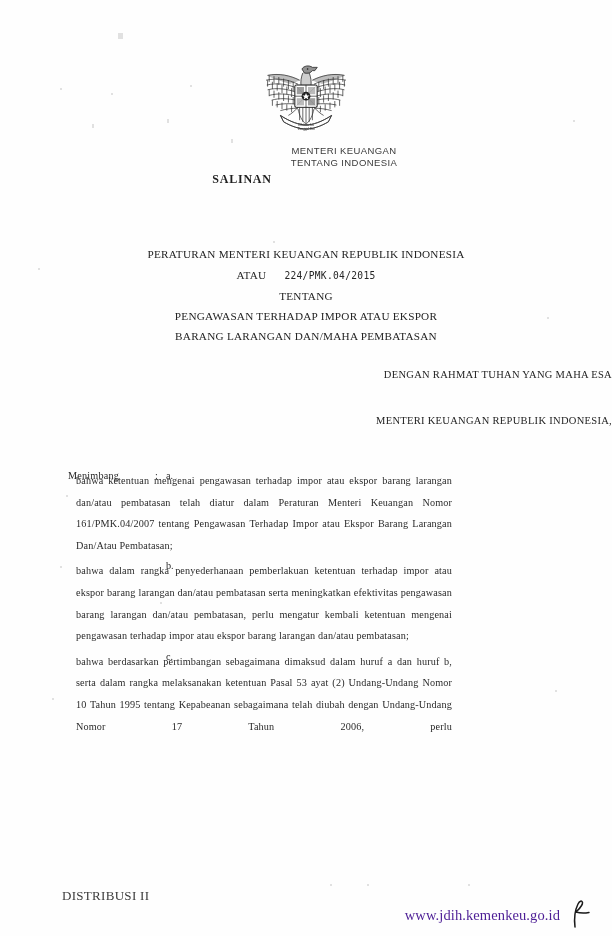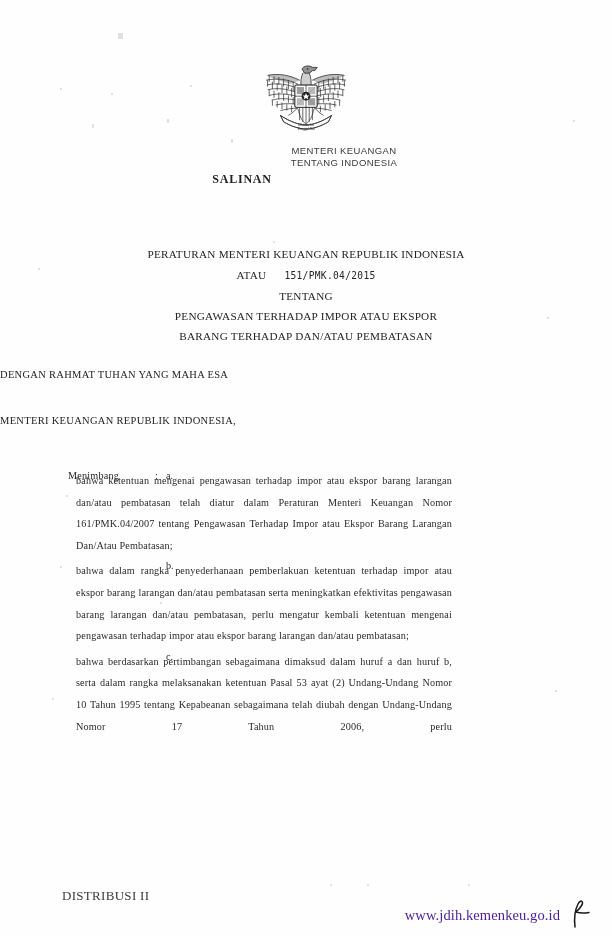--- a/index.html
+++ b/index.html
@@ -92,21 +92,21 @@
     font-size: 9.6px;
     letter-spacing: .3px;
     margin-left: 18px;
   }
 
   .subtitle-block {
     position: absolute;
     top: 369px;
     left: 0;
     width: 612px;
-    text-align: left;
+    text-align: right;
   }
   .subtitle-line {
     font-size: 10.5px;
     letter-spacing: .3px;
     color: #232323;
   }
   .subtitle-gap { height: 35px; }
 
   
   .body {
@@ -280,25 +280,25 @@
   <div class="ministry">
     <div>MENTERI KEUANGAN</div>
     <div>TENTANG INDONESIA</div>
   </div>
 
   <div class="salinan">SALINAN</div>
 
   <div class="title-block">
     <div class="title-line">PERATURAN MENTERI KEUANGAN REPUBLIK INDONESIA</div>
     <div class="nomor-row">
-      <span class="nomor-label">ATAU</span><span class="nomor-value">151/PMK.04/2015</span>
+      <span class="nomor-label">ATAU</span><span class="nomor-value">224/PMK.04/2015</span>
     </div>
     <div class="title-line">TENTANG</div>
     <div class="title-line">PENGAWASAN TERHADAP IMPOR ATAU EKSPOR</div>
-    <div class="title-line">BARANG TERHADAP  DAN/ATAU PEMBATASAN</div>
+    <div class="title-line">BARANG LARANGAN  DAN/MAHA PEMBATASAN</div>
   </div>
 
   <div class="subtitle-block">
     <div class="subtitle-line">DENGAN RAHMAT TUHAN YANG MAHA ESA</div>
     <div class="subtitle-gap"></div>
     <div class="subtitle-line">MENTERI KEUANGAN REPUBLIK INDONESIA,</div>
   </div>
 
   <div class="body">
 

